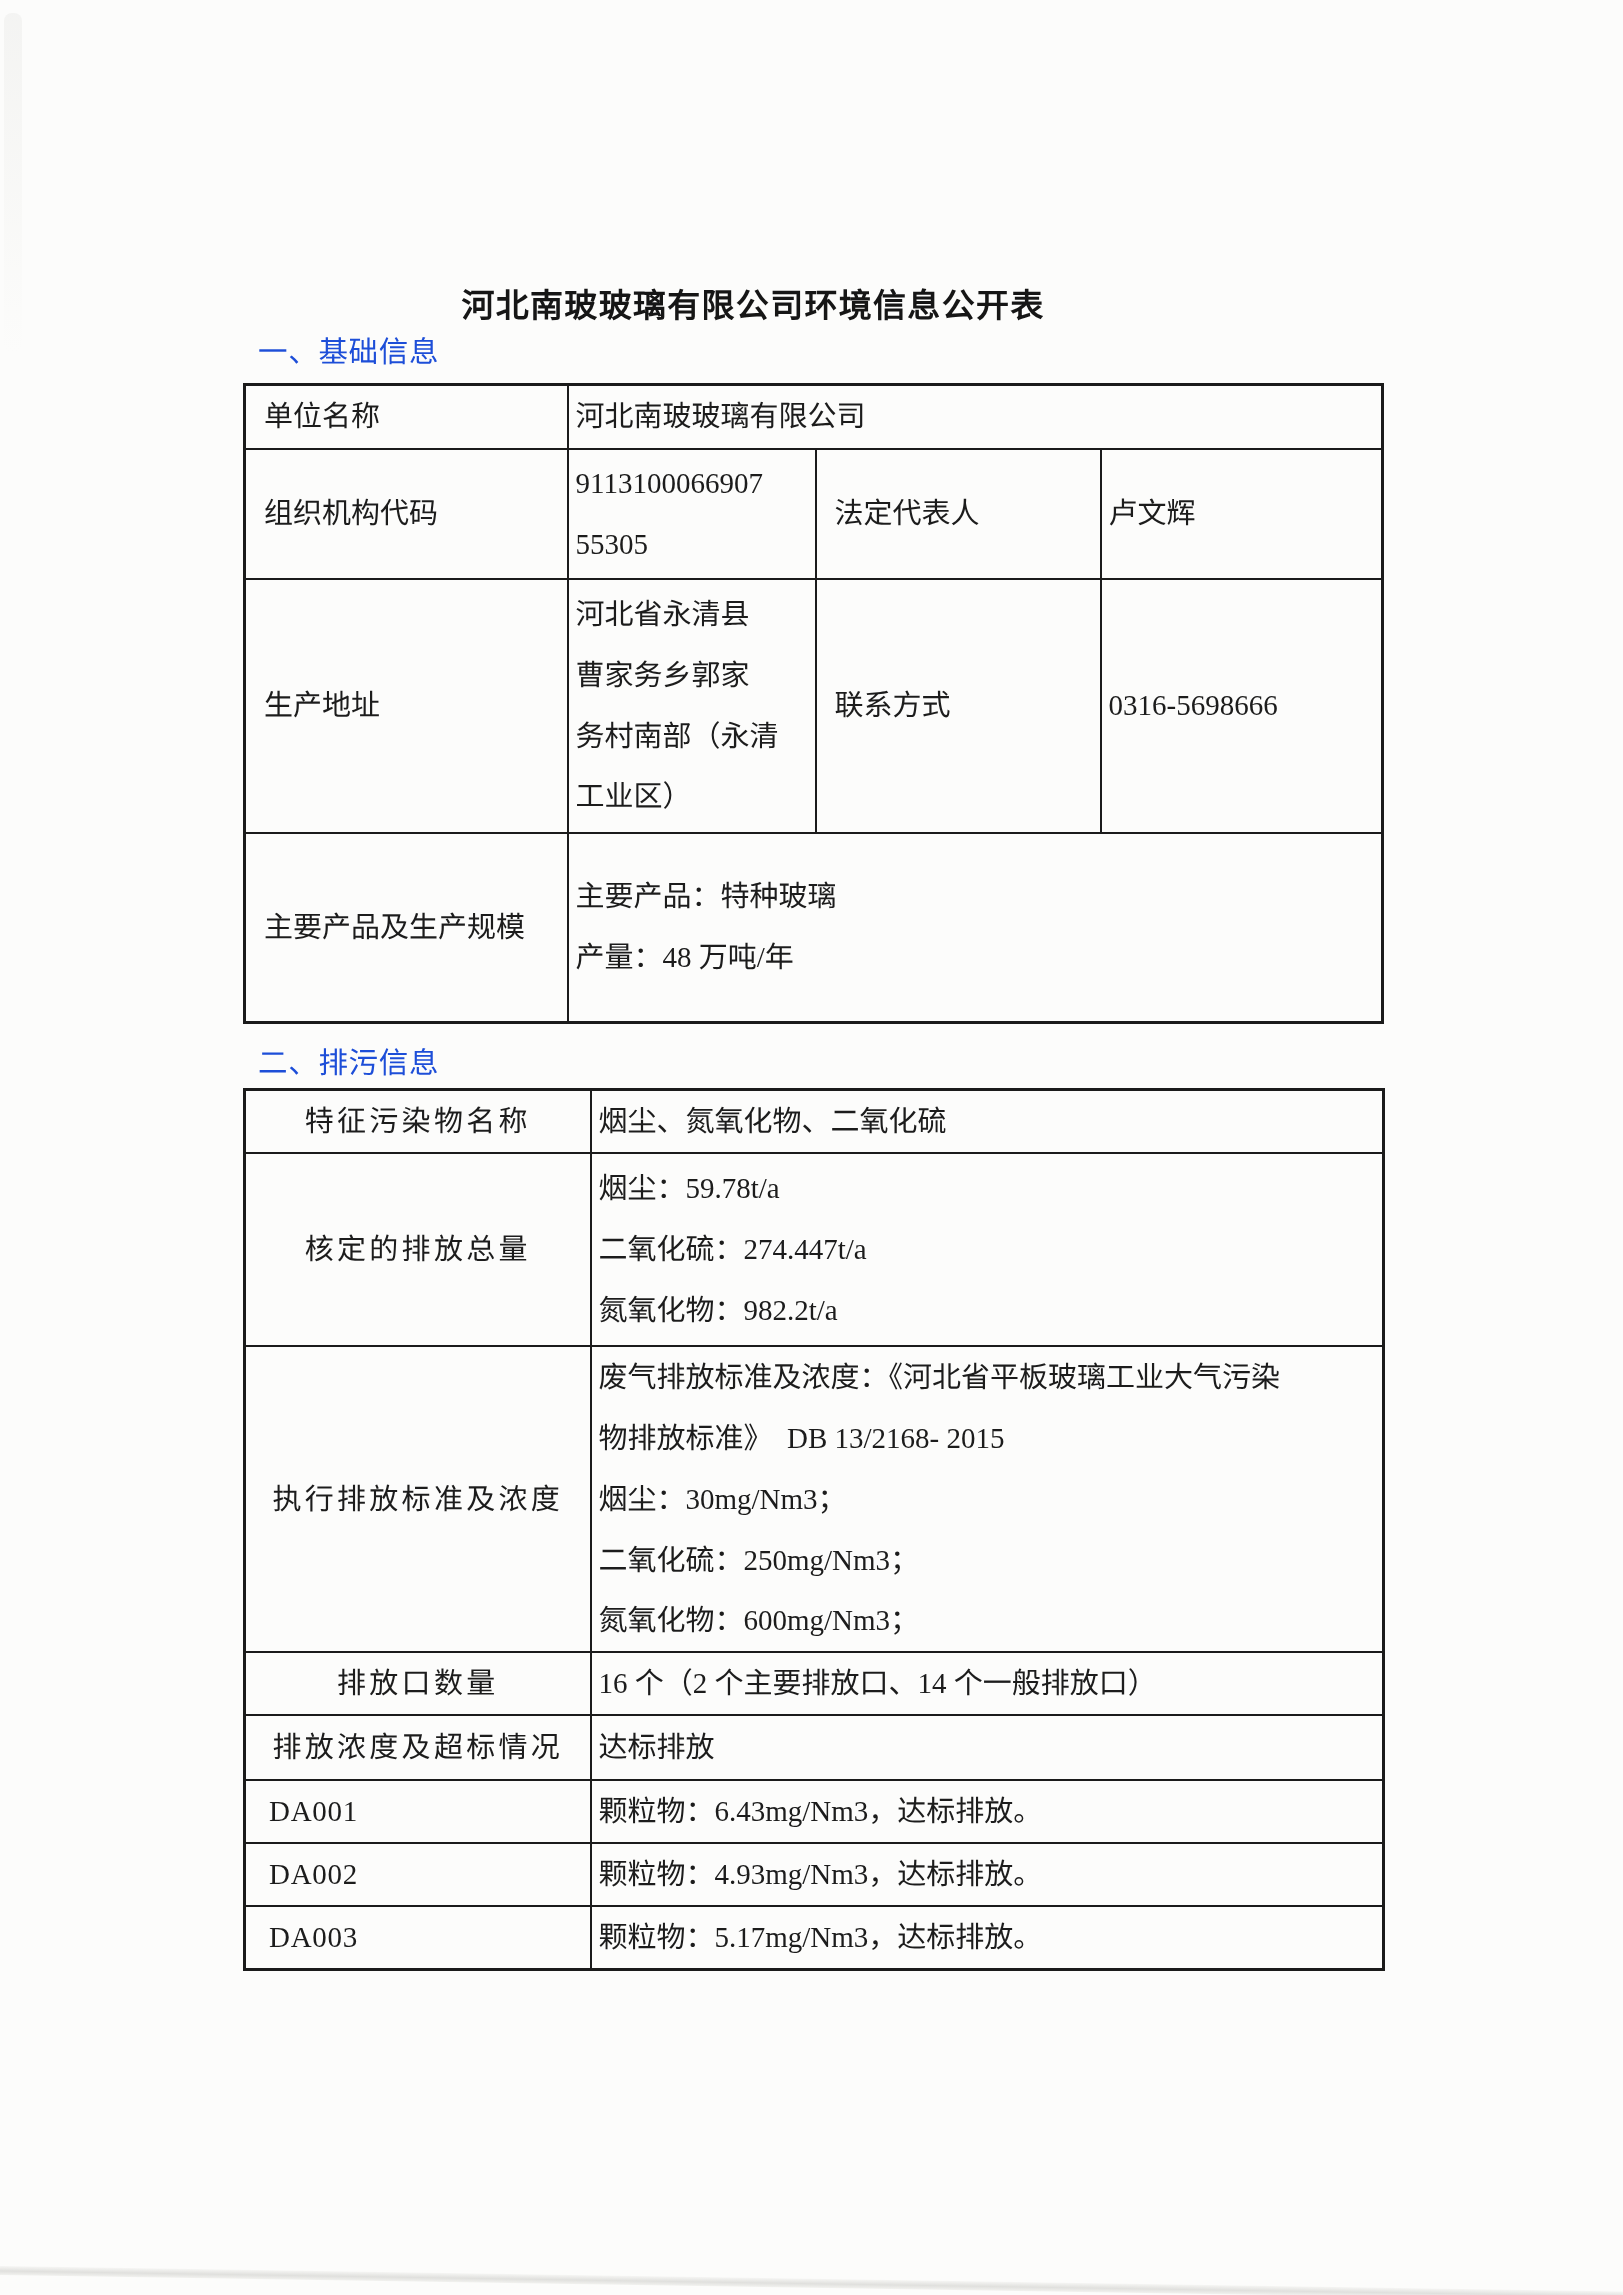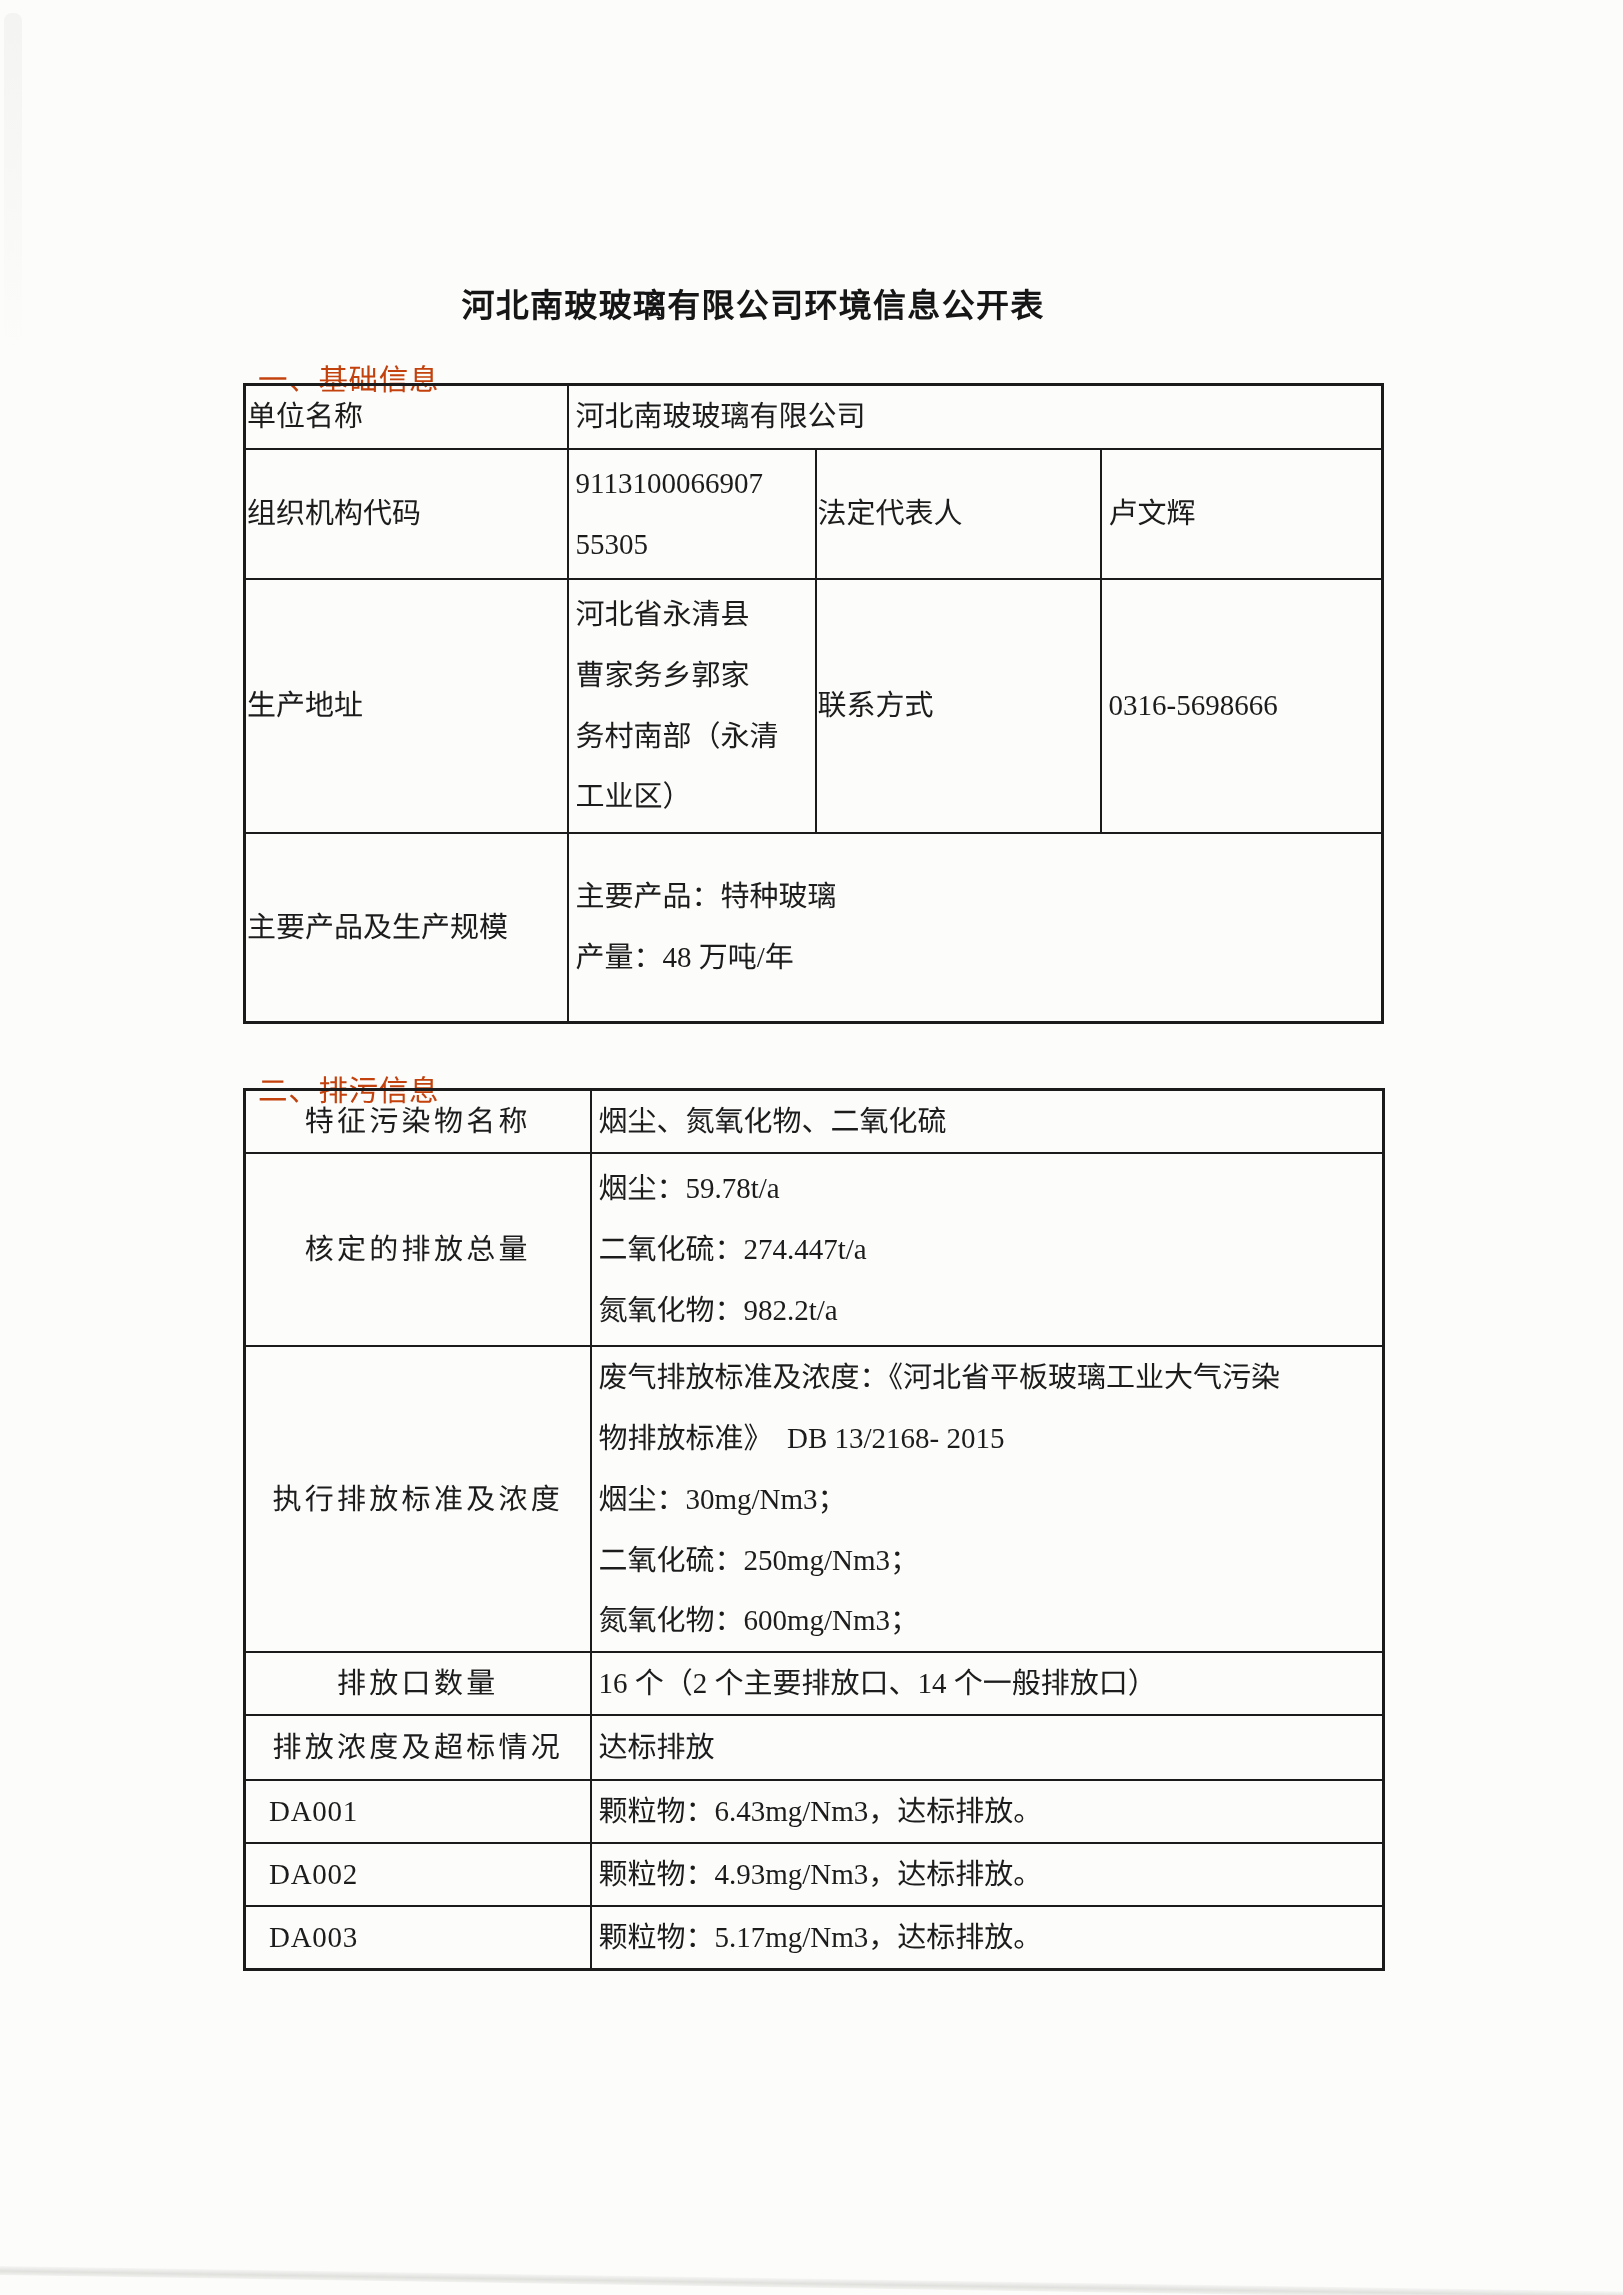--- a/index.html
+++ b/index.html
@@ -17,43 +17,42 @@
     font-family:"Liberation Sans","DejaVu Sans",sans-serif;
     font-weight:700;
     font-size:33px;line-height:1.3;
     letter-spacing:1.3px;
     color:#161616;
   }
   .section-heading{
     position:absolute;left:258px;
     font-size:29.5px;line-height:1.2;
     letter-spacing:0.7px;
-    color:#c2410c;
-    margin-top:28px;
+    color:#1d4ed8;
   }
   .heading-basic{top:335px;}
   .heading-emission{top:1046px;}
   table.doc{
     position:absolute;left:243px;
     width:1139px;
     border-collapse:collapse;
     table-layout:fixed;
     border:3.3px solid #1b1b1b;
   }
   .table-basic{top:383px;}
   .table-emission{top:1088px;}
   td{
     border:2px solid #1b1b1b;
     font-size:29px;
     line-height:2.1;
     vertical-align:middle;
     padding:0;
     overflow:hidden;
   }
-  td.label{ text-align:left; padding-left:1px; }
+  td.label{ text-align:left; padding-left:18px; }
   td.value{ text-align:left; padding-left:7px; padding-right:6.5px; }
   td.center-label{ text-align:center; letter-spacing:3.3px; }
   td.da-label{ text-align:left; padding-left:23px; letter-spacing:0.7px; }
   .ml{ white-space:pre-line;font-family:Liberation Serif, serif; }
   
   .scan-shadow-bottom{
     position:absolute;left:0;top:2266px;width:1623px;height:9.2px;
     background:linear-gradient(#f4f4f2,#d9d9d6 55%,#efefec);
     transform:rotate(0.9deg);transform-origin:left center;
     opacity:.8;

